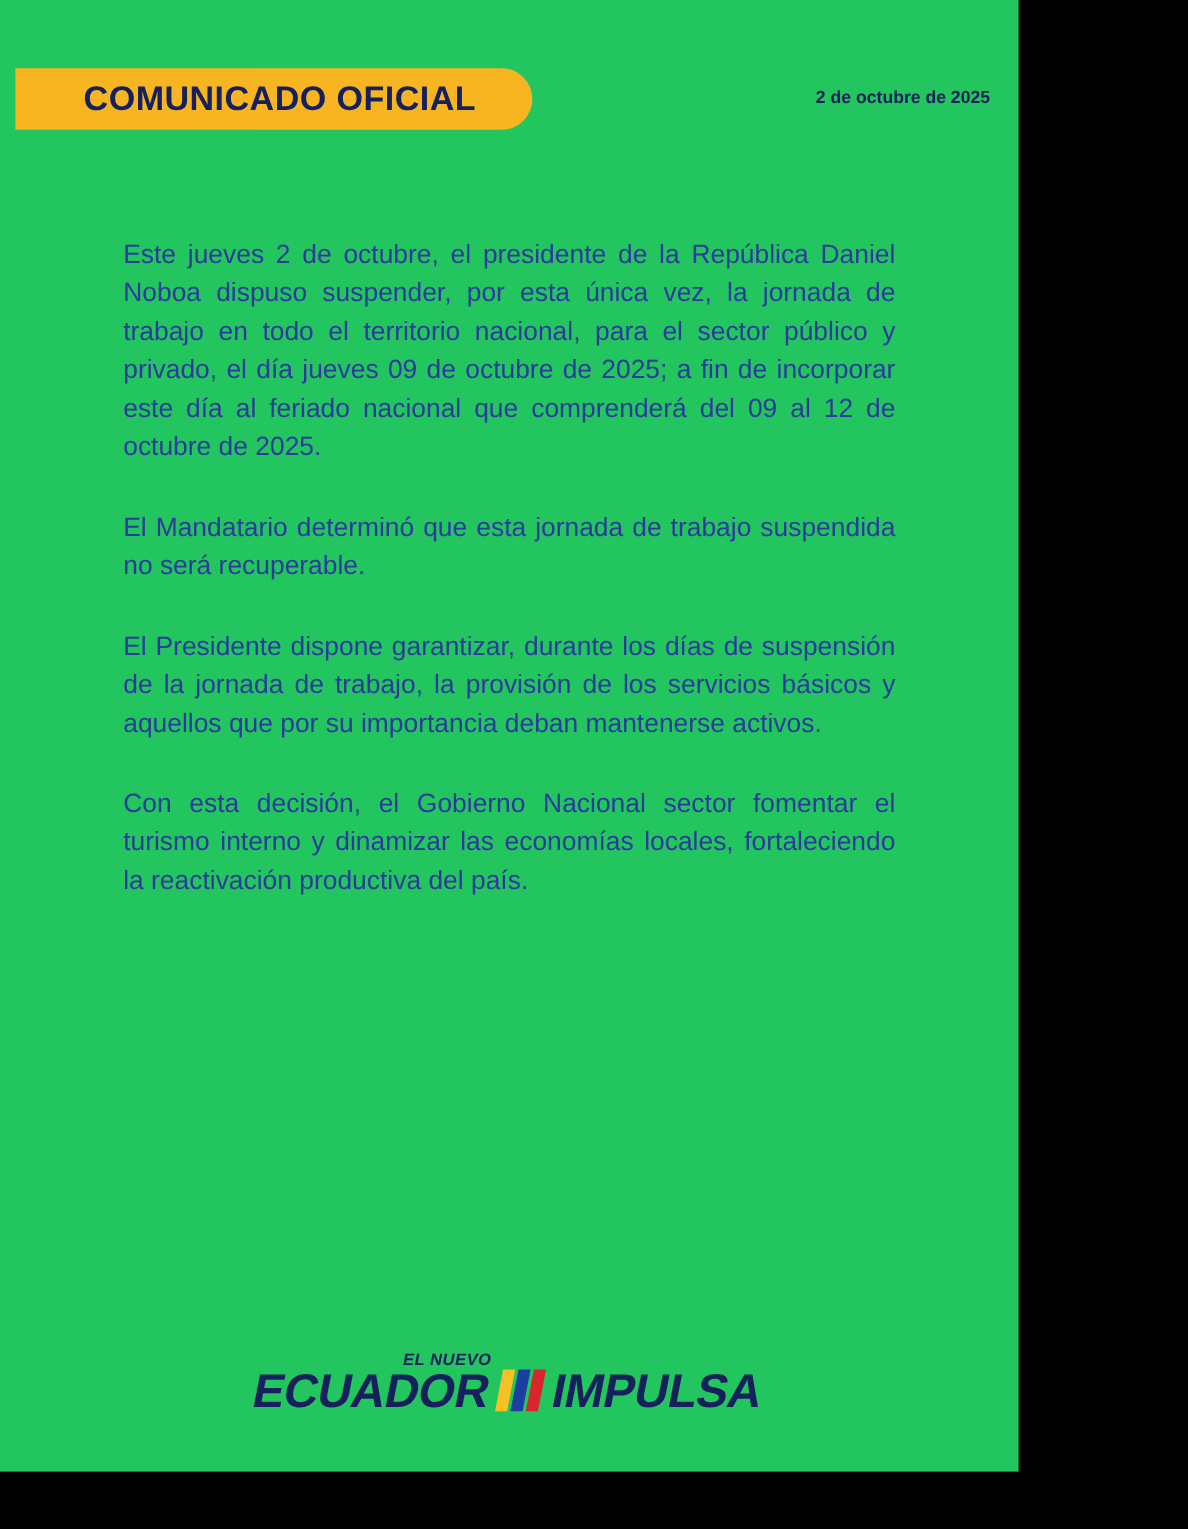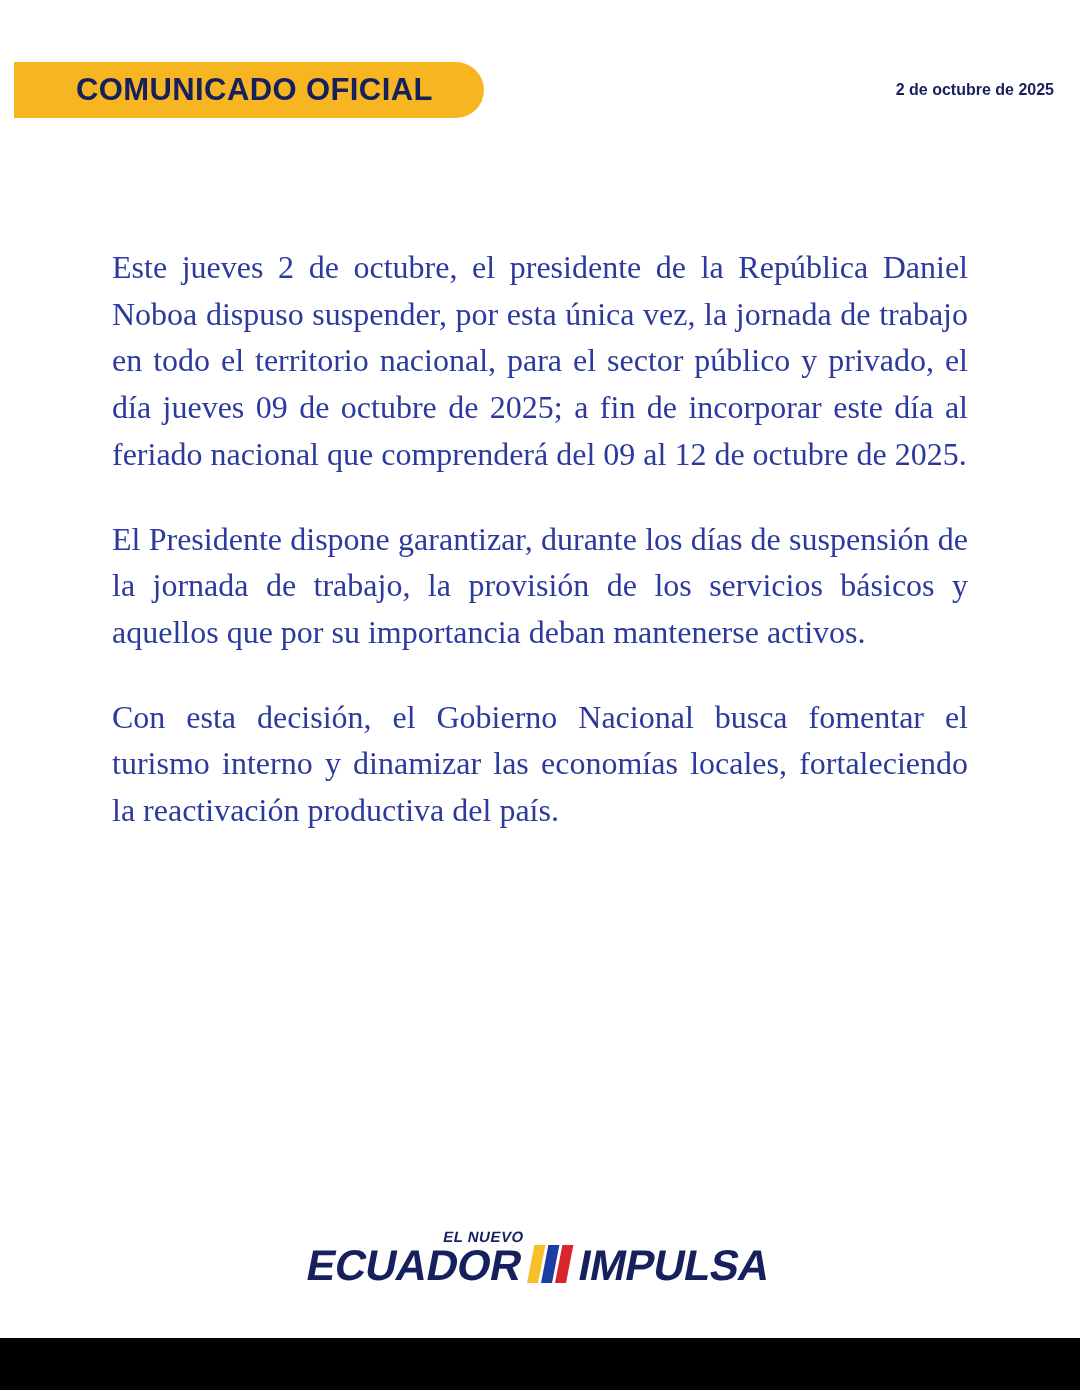--- a/index.html
+++ b/index.html
@@ -16,23 +16,23 @@
   .page {
     position: relative;
     width: 1080px;
     height: 1390px;
     background: #000000;
   }
   .sheet {
     position: absolute;
     left: 0;
     top: 0;
-    width: 1080px;
+    width: 926px;
     height: 1338px;
-    background: #ffffff;
+    background: #22c55e;
   }
   
   .header {
     position: relative;
     height: 160px;
   }
   .badge {
     position: absolute;
     left: 14px;
     top: 62px;
@@ -73,26 +73,25 @@
     margin: 58px 70px 0 70px;
     text-align: center;
     color: #2b3a9c;
     font-size: 33.5px;
     font-weight: bold;
     line-height: 1.42;
     letter-spacing: 0.2px;
   }
   
   .body-copy {
-    margin: 84px 112px 0 112px;
+    margin: 54px 112px 0 112px;
     color: #2b3a9c;
-    font-size: 32px;
+    font-size: 24px;
     line-height: 1.46;
     text-align: justify;
-    font-family: Liberation Serif, serif;
   }
   .body-copy p {
     margin: 0 0 38px 0;
   }
   .body-copy p:last-child {
     margin-bottom: 0;
   }
   
   .footer {
     position: absolute;
@@ -171,22 +170,23 @@
         <span class="badge-text">COMUNICADO OFICIAL</span>
       </div>
       <div class="header-right">
         <div class="header-date">2 de octubre de 2025</div>
       </div>
     </div>
 
 
     <div class="body-copy">
       <p>Este jueves 2 de octubre, el presidente de la República Daniel Noboa dispuso suspender, por esta única vez, la jornada de trabajo en todo el territorio nacional, para el sector público y privado, el día jueves 09 de octubre de 2025; a fin de incorporar este día al feriado nacional que comprenderá del 09 al 12 de octubre de 2025.</p>
+      <p>El Mandatario determinó que esta jornada de trabajo suspendida no será recuperable.</p>
       <p>El Presidente dispone garantizar, durante los días de suspensión de la jornada de trabajo, la provisión de los servicios básicos y aquellos que por su importancia deban mantenerse activos.</p>
-      <p>Con esta decisión, el Gobierno Nacional busca fomentar el turismo interno y dinamizar las economías locales, fortaleciendo la reactivación productiva del país.</p>
+      <p>Con esta decisión, el Gobierno Nacional sector fomentar el turismo interno y dinamizar las economías locales, fortaleciendo la reactivación productiva del país.</p>
     </div>
 
     <div class="footer">
       <div class="logo">
         <div class="logo-left">
           <span class="logo-kicker">EL NUEVO</span>
           <span class="logo-ecuador">ECUADOR</span>
         </div>
         <div class="flag-bars">
           <span class="bar-y"></span>

